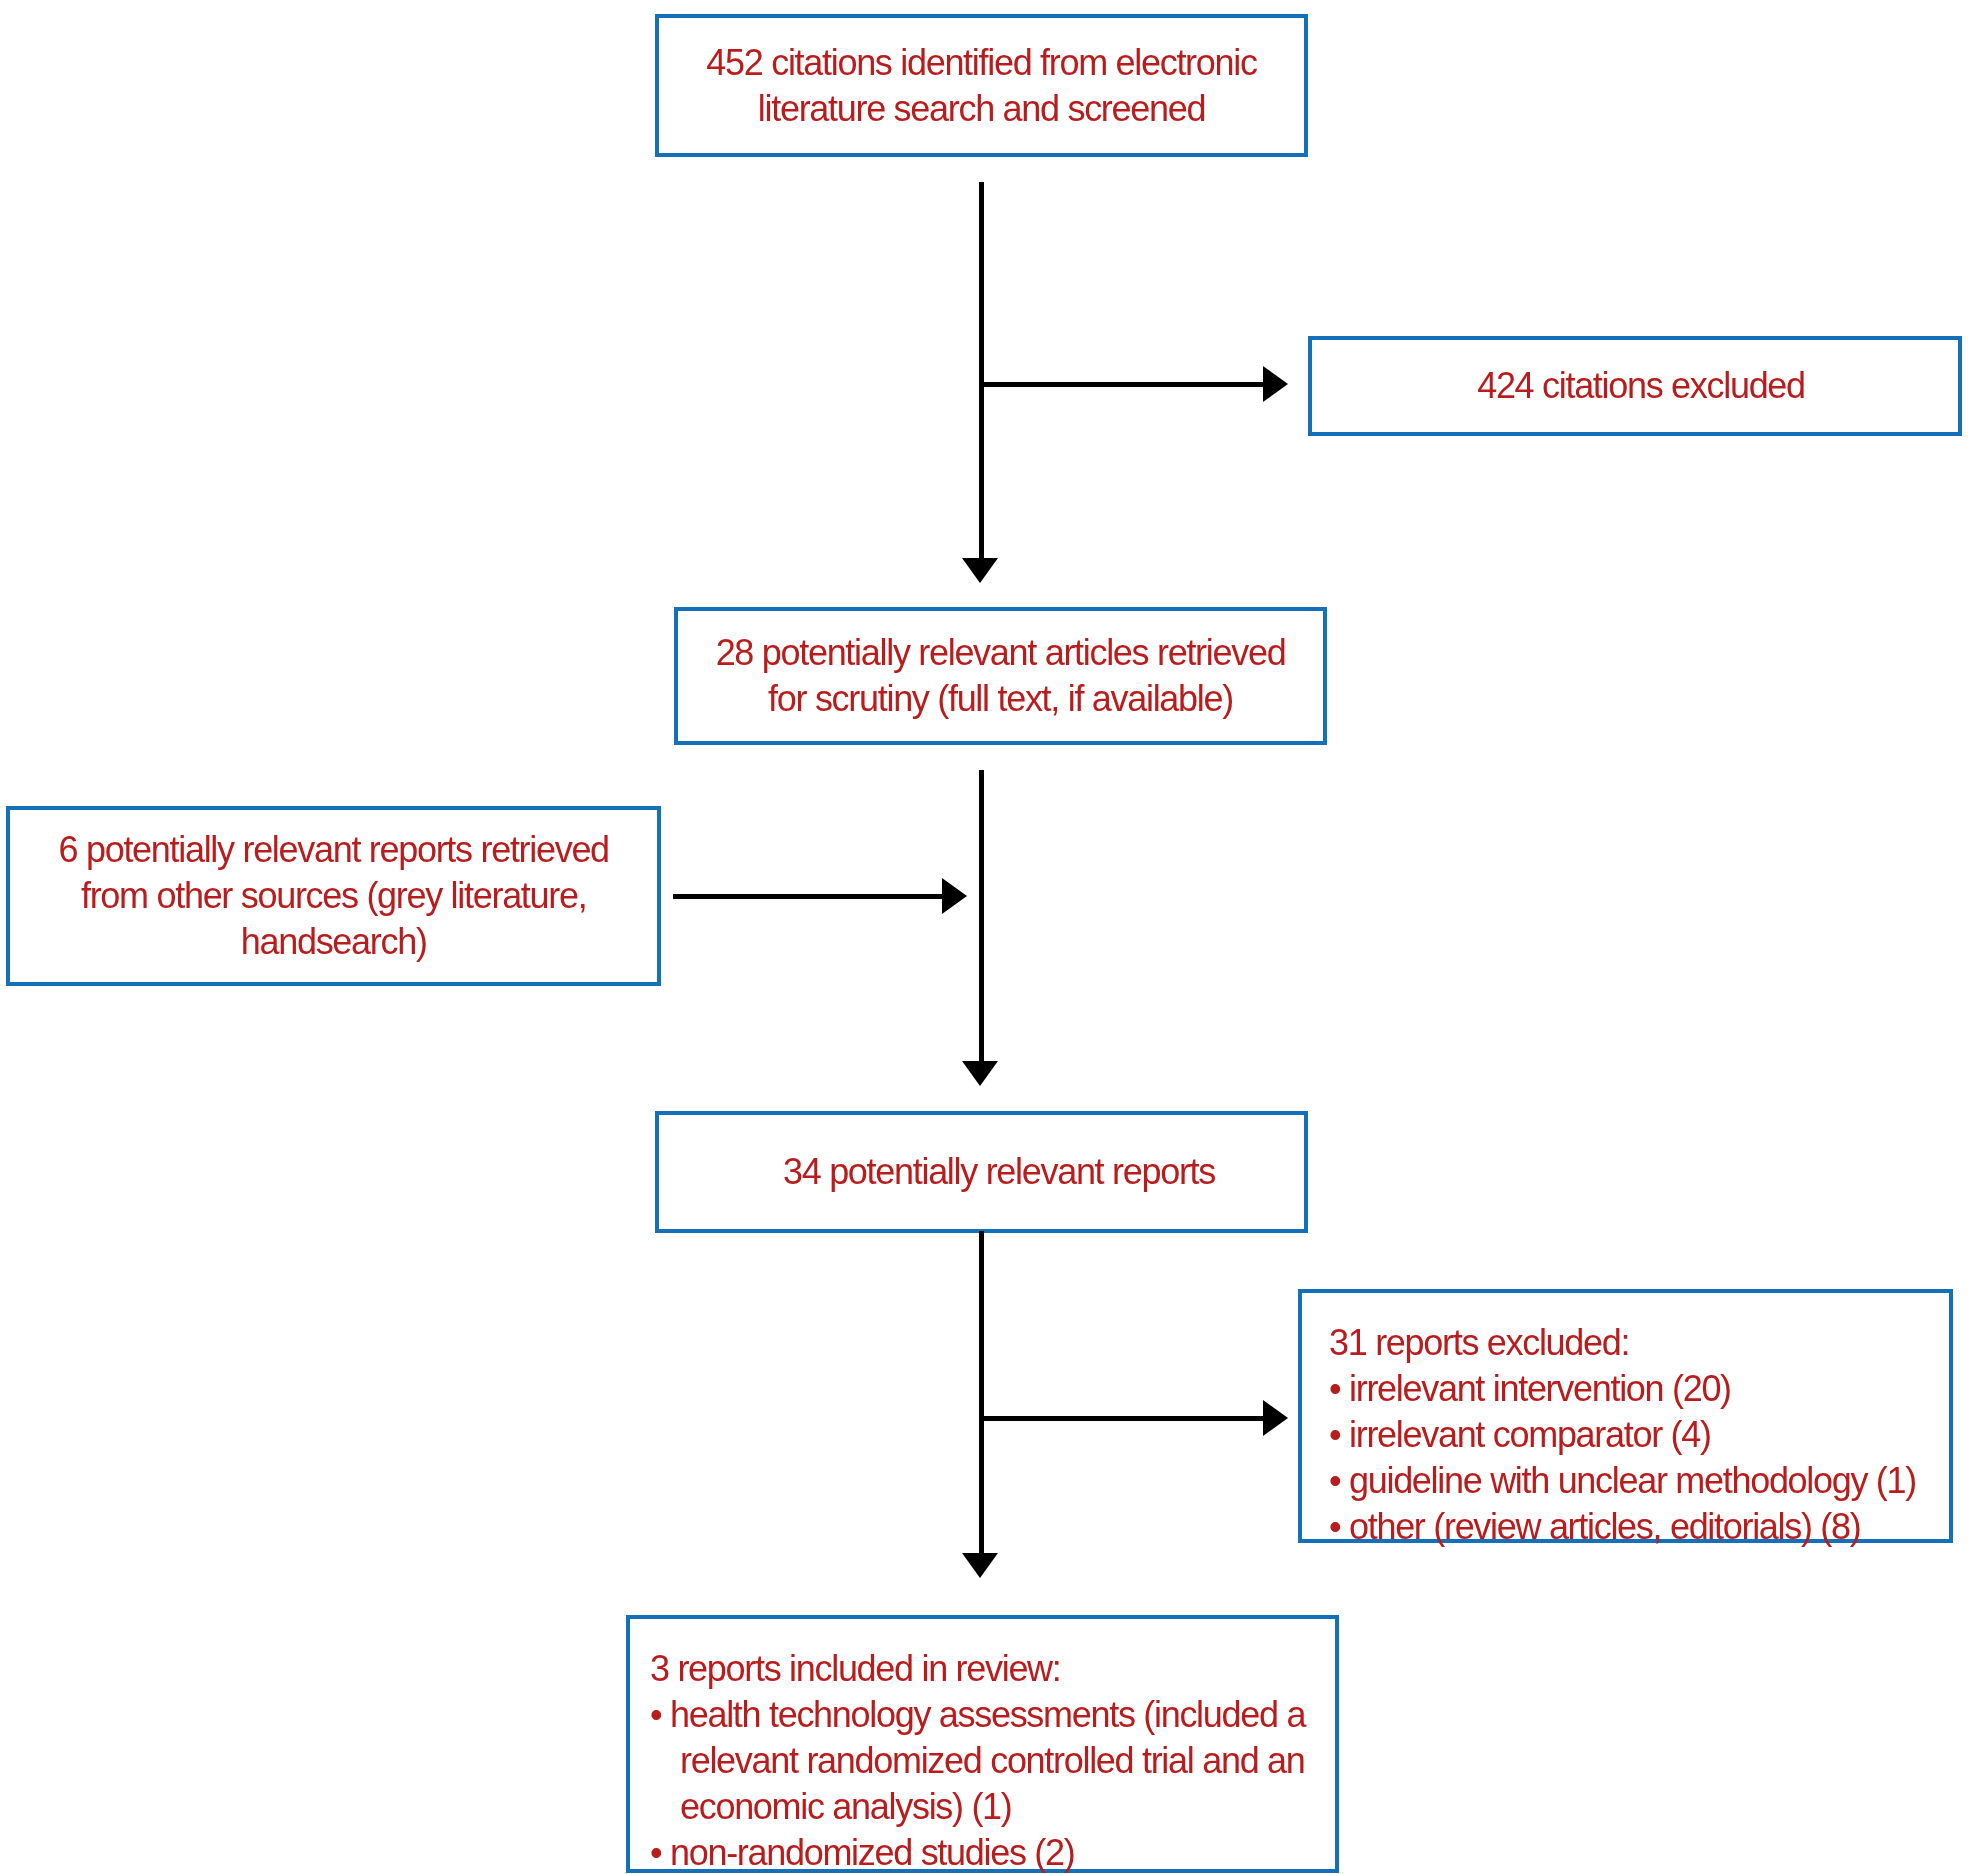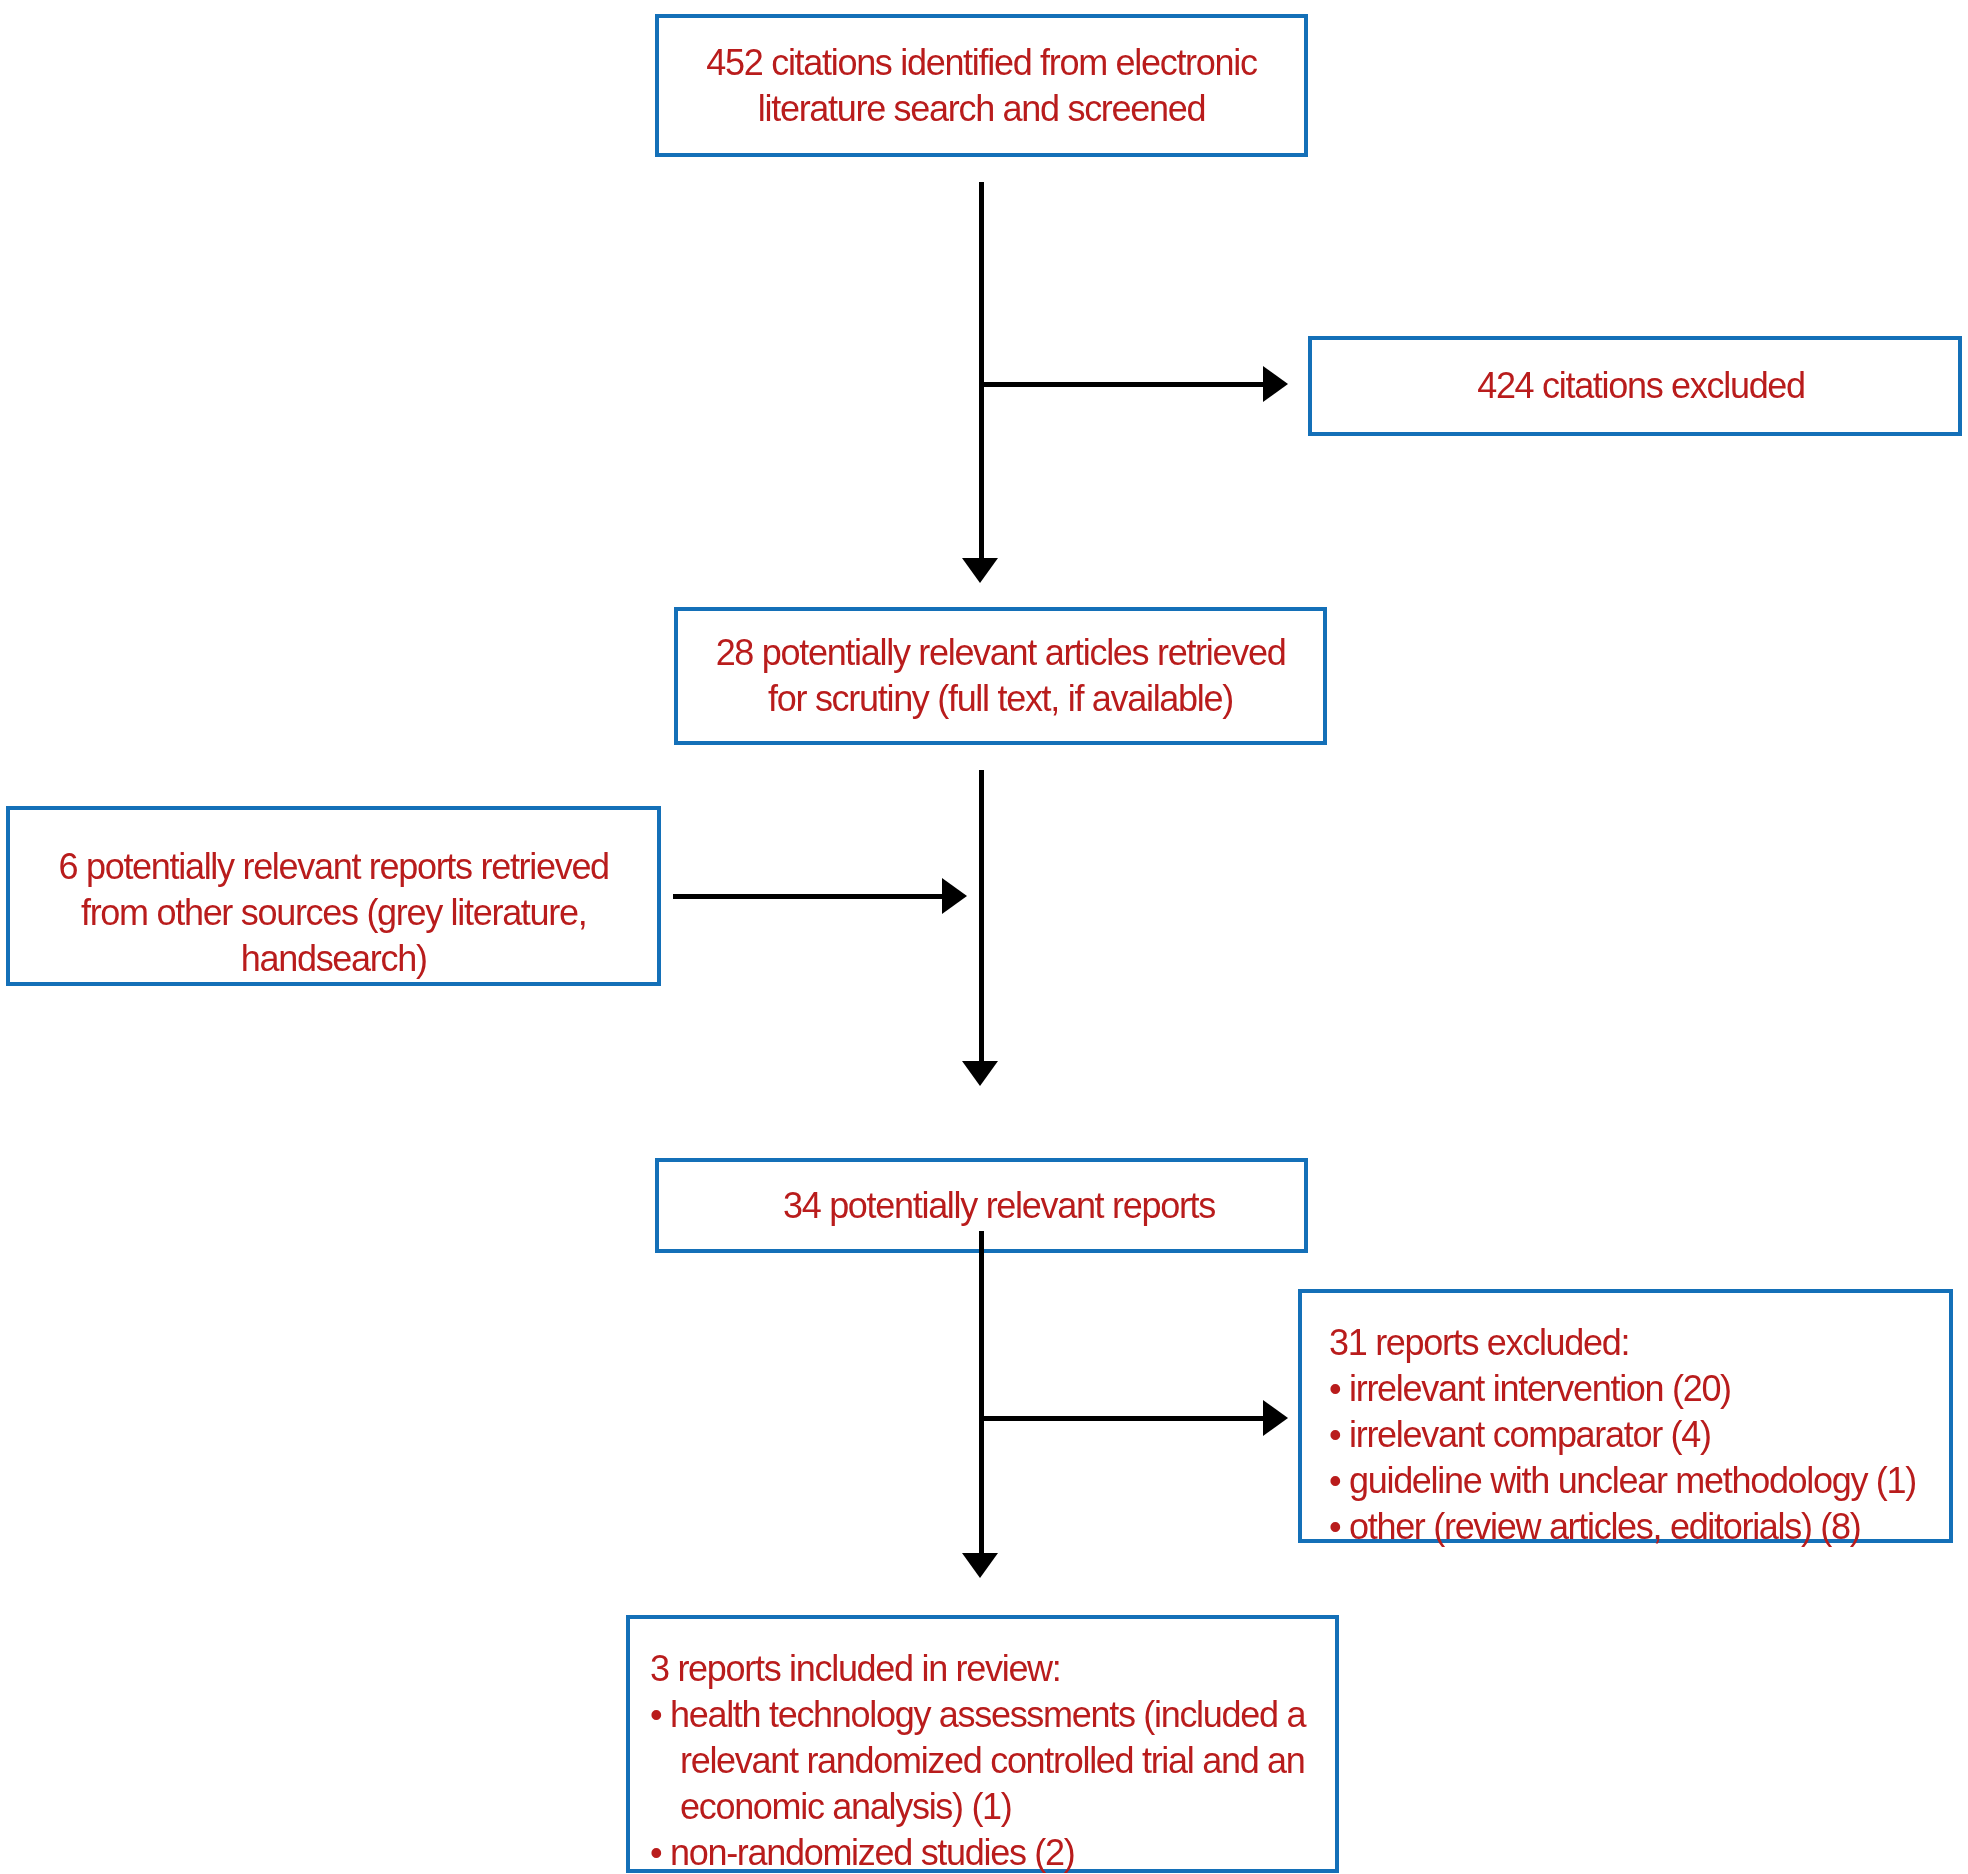--- a/index.html
+++ b/index.html
@@ -91,30 +91,30 @@
   </div>
 
   <div class="box center" style="left:674px; top:599px; width:653px; height:138px;">
     <span class="box-text">28 potentially relevant articles retrieved
 for scrutiny (full text, if available)</span>
   </div>
 
   <div class="v-line" style="left:979px; top:762px; height:291px;"></div>
   <div class="head-down" style="left:962px; top:1053px;"></div>
 
-  <div class="box center" style="left:6.2px; top:798px; width:655px; height:180px;align-items:flex-end;">
+  <div class="box center" style="left:6.2px; top:798px; width:655px; height:180px;">
     <span class="box-text">6 potentially relevant reports retrieved
 from other sources (grey literature,
 handsearch)</span>
   </div>
 
   <div class="h-line" style="left:673px; top:886px; width:269px;"></div>
   <div class="head-right" style="left:942px; top:870px;"></div>
 
-  <div class="box center" style="left:655px; top:1150px; width:653px; height:95px;padding-left:35px;">
+  <div class="box center" style="left:655px; top:1103px; width:653px; height:122px;padding-left:35px;">
     <span class="box-text">34 potentially relevant reports</span>
   </div>
 
   <div class="v-line" style="left:979px; top:1223px; height:323px;"></div>
   <div class="head-down" style="left:962px; top:1545px;"></div>
 
   <div class="h-line" style="left:981px; top:1408px; width:282px;"></div>
   <div class="head-right" style="left:1263px; top:1392px;"></div>
 
   <div class="box list" style="left:1298px; top:1281px; width:655px; height:254px;">

